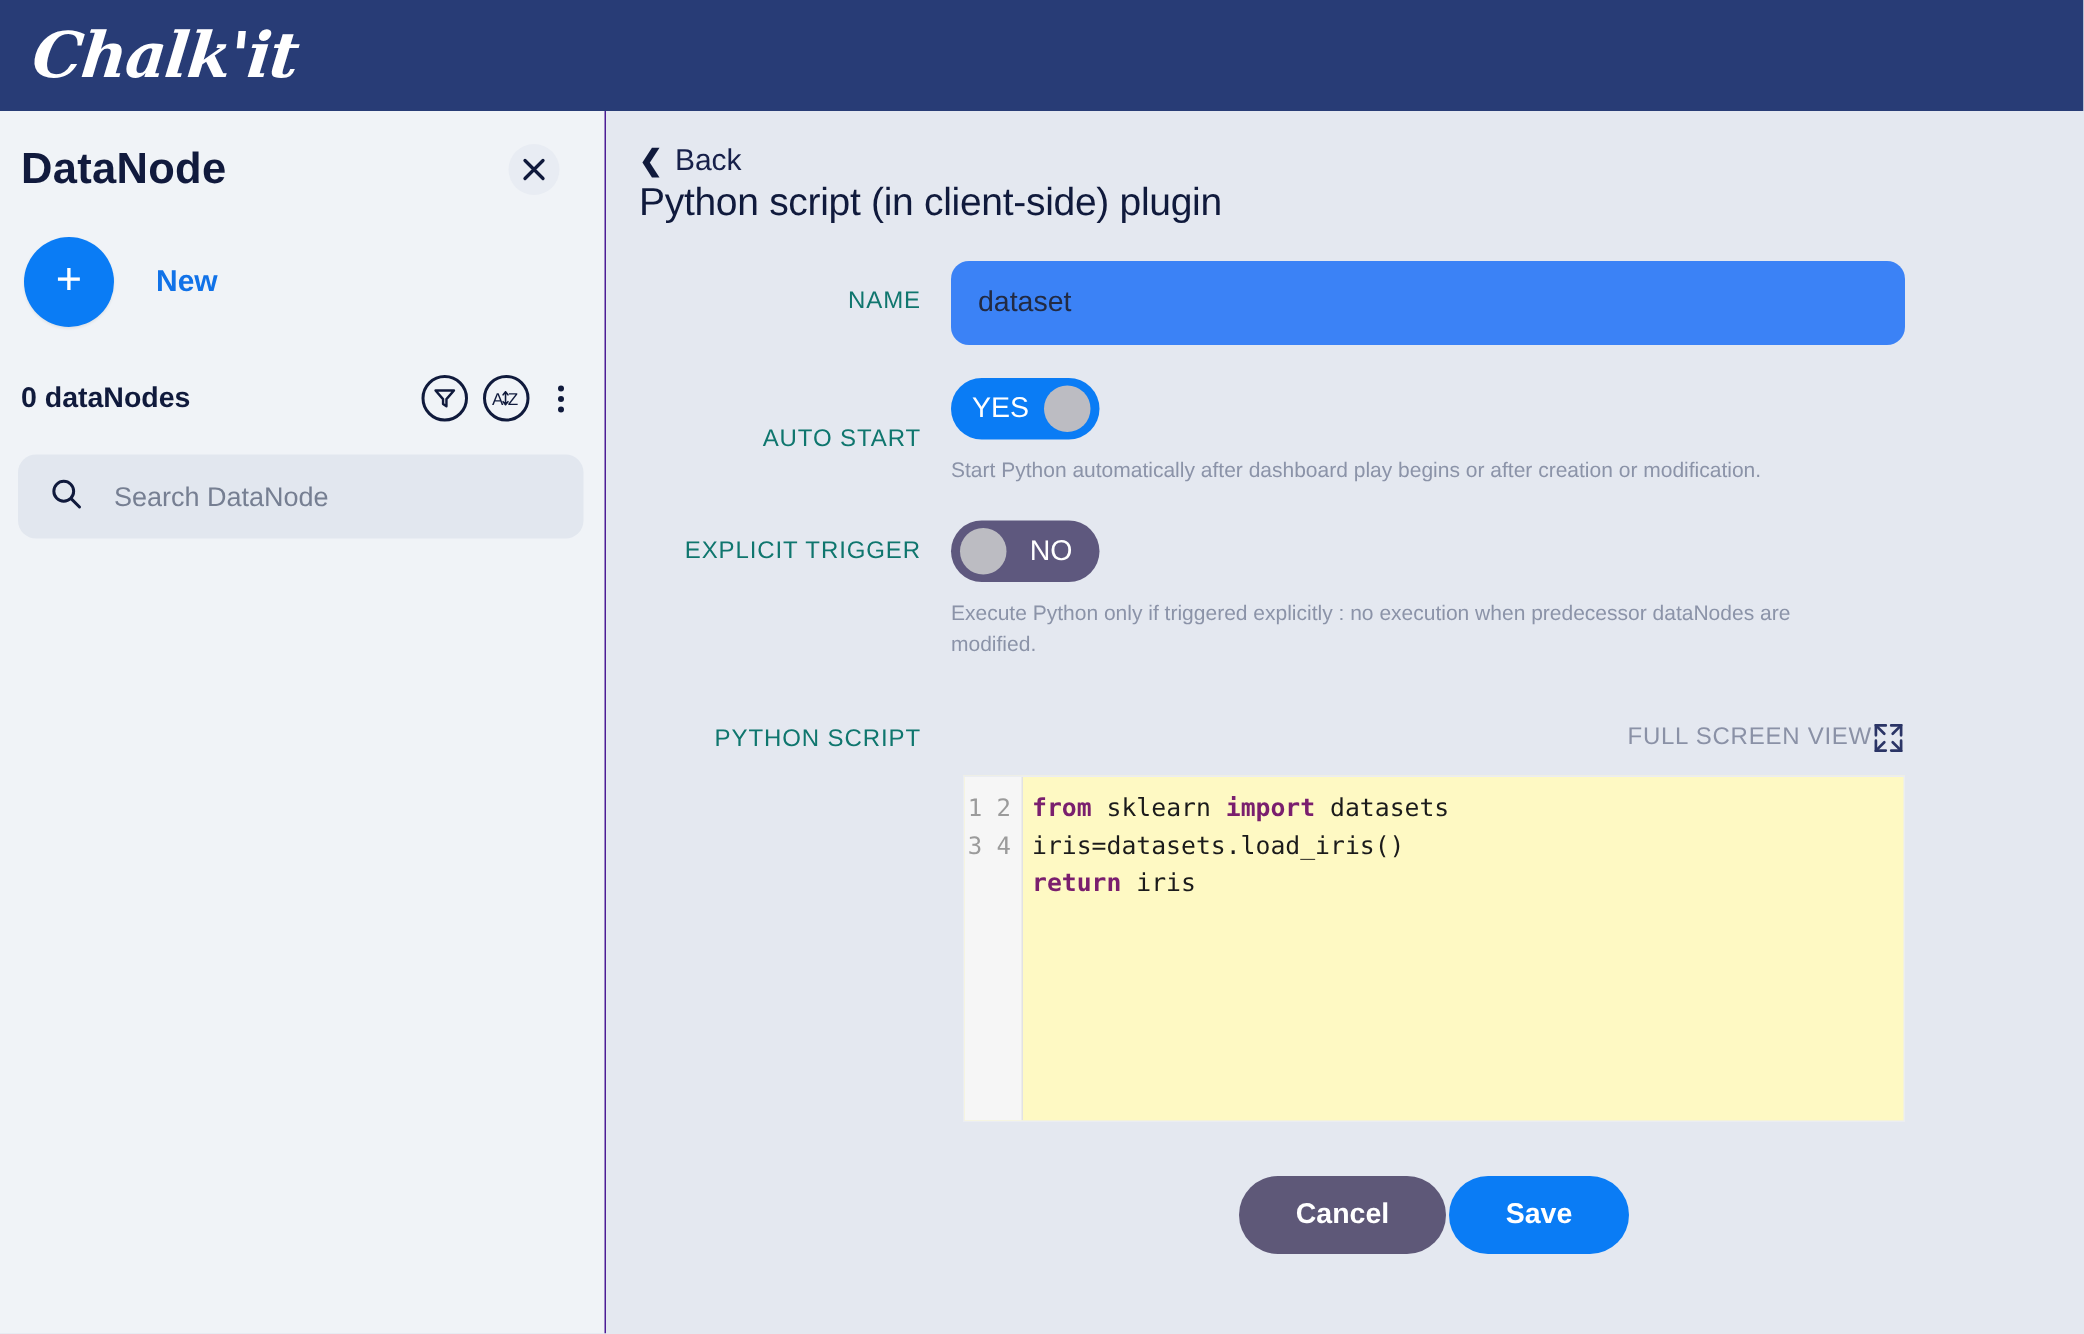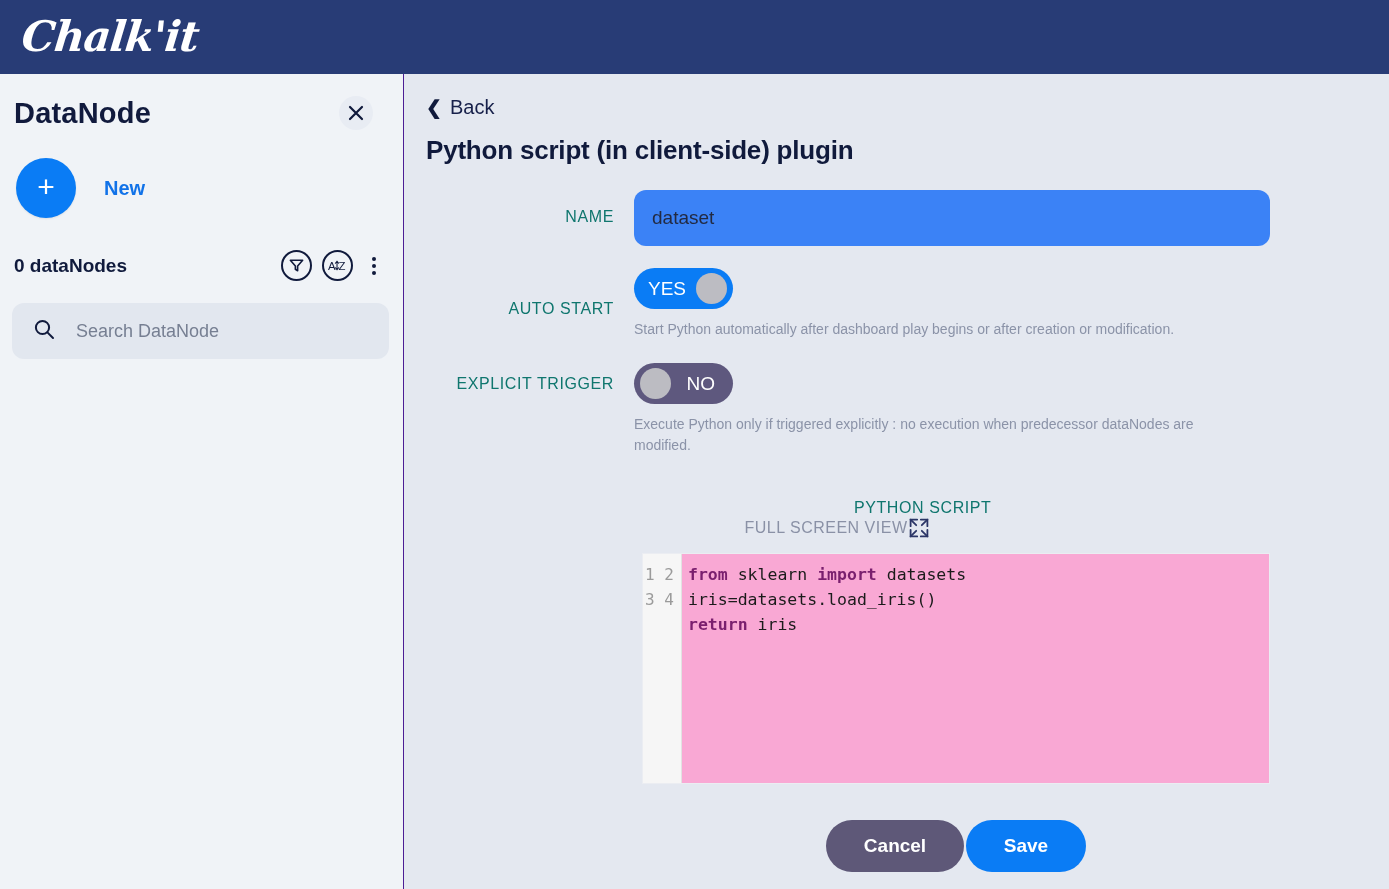--- a/index.html
+++ b/index.html
@@ -161,23 +161,23 @@
   .back-chevron {
     color: #101a3c;
     font-size: 19px;
     font-weight: 700;
     margin-right: 8px;
     line-height: 1;
   }
   .back-text { font-size: 20px; color: #17204a; }
 
   .panel-title {
-    margin: 16px 0 0 22px;
+    margin: 0 0 0 22px;
     font-size: 26px;
-    font-weight: 700;
+    font-weight: 400;
     color: #101a3c;
     letter-spacing: -0.2px;
   }
 
   
   .form {
     margin-top: 24px;
     padding-left: 0;
   }
   .frow { display: flex; align-items: flex-start; }
@@ -229,42 +229,41 @@
     color: #8b93a8;
     line-height: 1.45;
     max-width: 600px;
   }
 
   
   .script-head {
     display: flex;
     align-items: center;
     margin-top: 42px;
-    flex-direction: column;
   }
   .script-head .flabel { padding-top: 2px; }
   .script-head .right {
     flex: 1;
     display: flex;
     justify-content: flex-end;
     align-items: center;
     padding-right: 119px;
     gap: 0;
   }
   .fsv-text {
     color: #8a91a6;
     font-size: 16px;
     letter-spacing: 0.5px;
   }
   .fsv-icon { cursor: pointer; display: flex; }
 
   .editor {
     margin: 14px 119px 0 238px;
     height: 231px;
-    background: #f9a8d4;
+    background: #fef9c3;
     display: flex;
     overflow: hidden;
     border: 1px solid #ebedf2;
   }
   .gutter {
     width: 39px;
     background: #f6f6f6;
     border-right: 1px solid #e2e2e2;
     padding-top: 8px;
     text-align: right;

